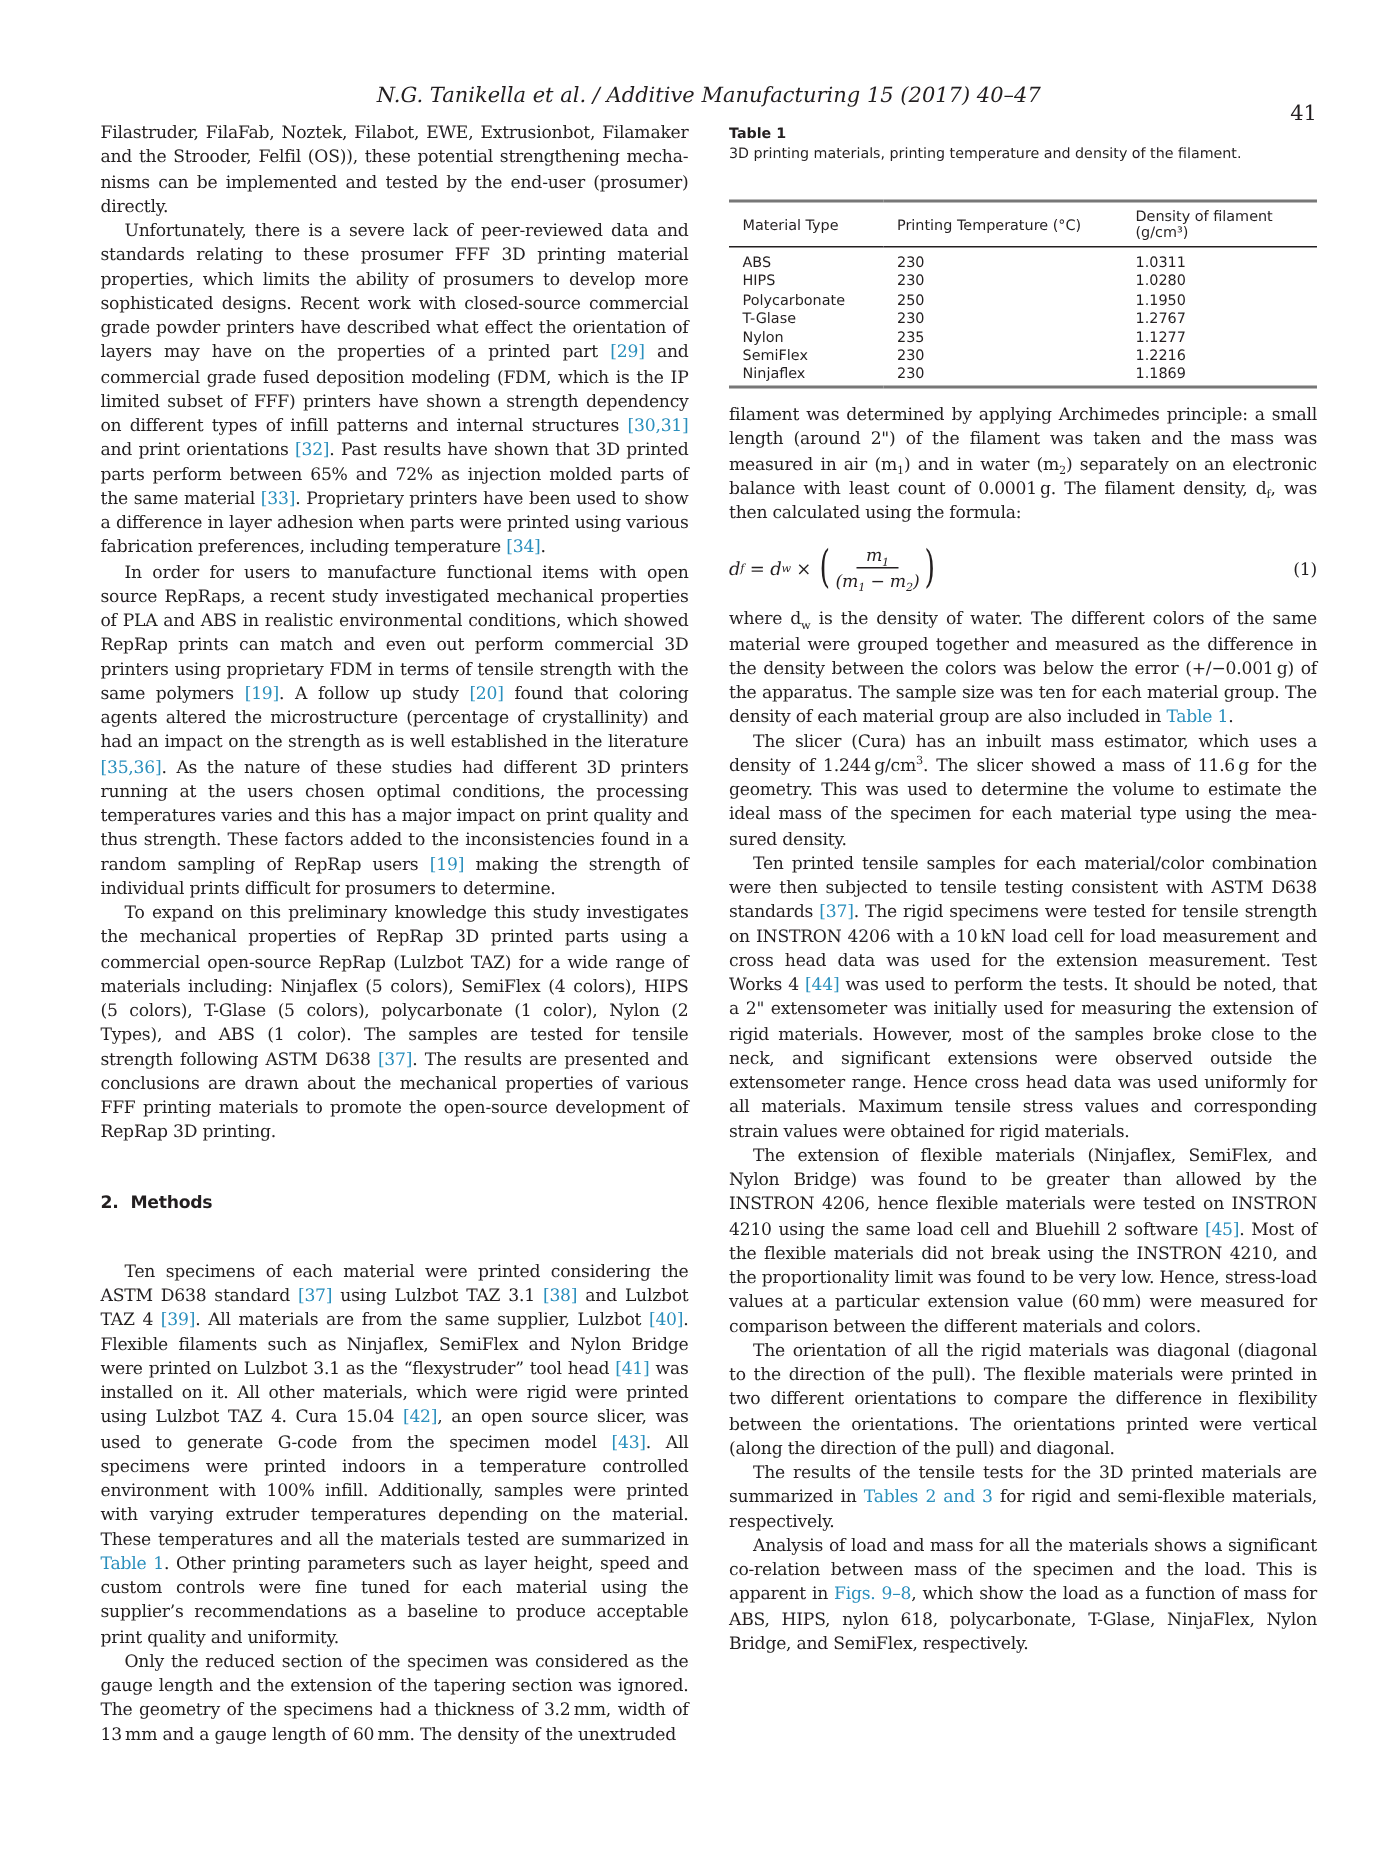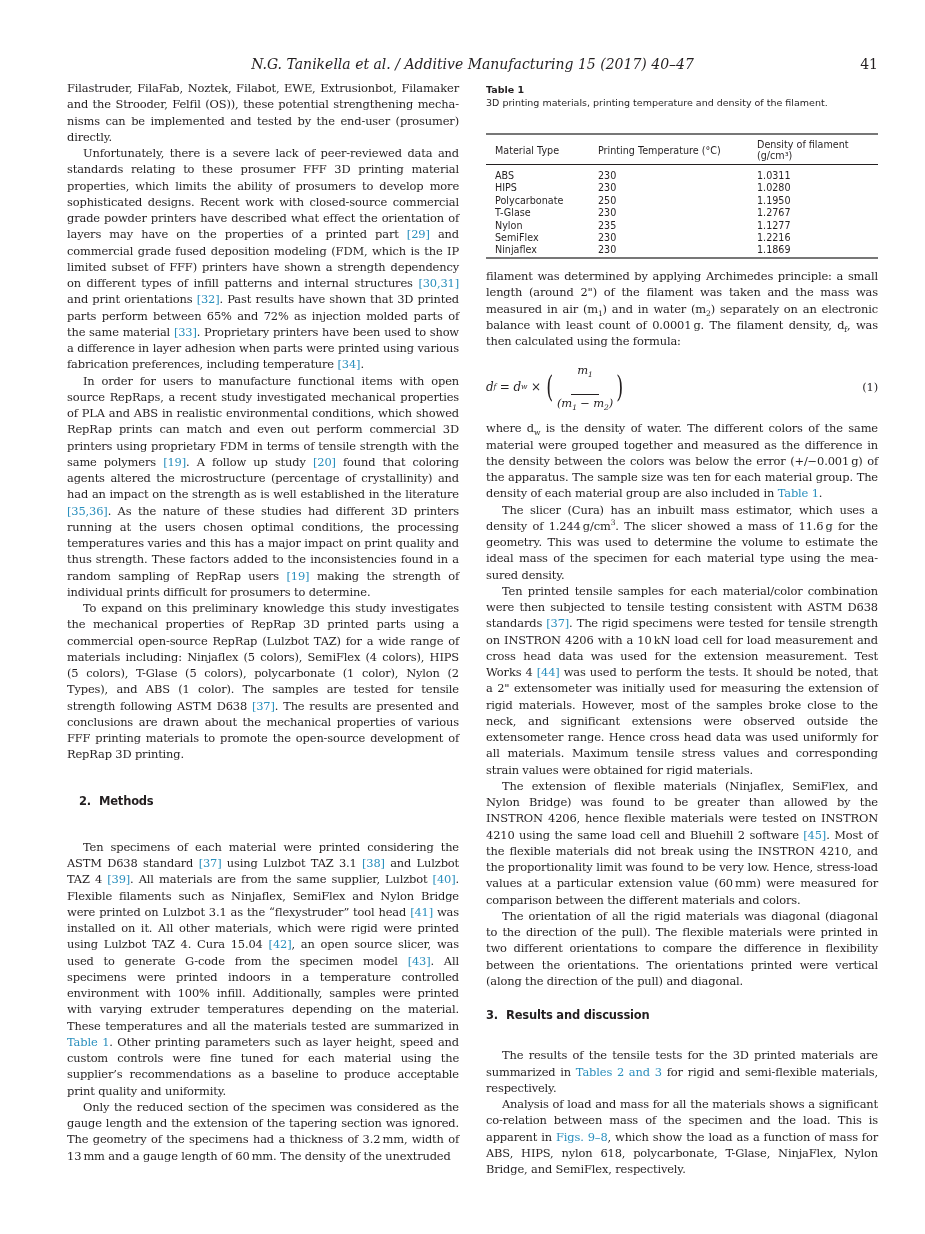--- a/index.html
+++ b/index.html
@@ -6,51 +6,51 @@
   body {
     width: 925px; height: 1234px; position: relative; overflow: hidden;
     font-family: "DejaVu Serif", "Liberation Serif", serif;
     color: #231f20;
   }
   .header {
     position: absolute; top: 56px; left: 67px; width: 811px; height: 14px;
     font-size: 14px; font-style: italic; color: #231f20;
   }
   .header .center { position: absolute; left: 0; right: 0; text-align: center; }
-  .header .pagenum { position: absolute; right: 0; font-style: normal; }
+  .header .pagenum { position: absolute; right: 0; font-style: normal; margin-top: 12px; }
   .col {
     position: absolute; top: 80px; width: 392px;
     font-size: 11.45px; line-height: 16.25px; text-align: justify;
     hyphens: manual; letter-spacing: -0.15px;
   }
   .col-left { left: 67px; }
   .col-right { left: 486px; }
   .col p { margin: 0; text-indent: 0; }
   .col p.ind { text-indent: 16px; }
   .link { color: #2a8fbd; }
-  .sec { font-weight: bold; font-size: 11.5px; margin: 30px 0 30px 12px; text-align: left; font-family: "DejaVu Sans", "Liberation Sans", sans-serif; letter-spacing: -0.2px;}
+  .sec { font-weight: bold; font-size: 11.5px; margin: 30px 0 30px 0; text-align: left; font-family: "DejaVu Sans", "Liberation Sans", sans-serif; letter-spacing: -0.2px;}
   .sec-num { display: inline-block; width: 20px; }
   
   .tbl-wrap { position: absolute; left: 486px; top: 84px; width: 392px; font-family: "DejaVu Sans", "Liberation Sans", sans-serif; }
   .tbl-title { font-size: 9.5px; font-weight: bold; line-height: 12px; }
   .tbl-caption { font-size: 9.5px; line-height: 13px; margin-bottom: 5px; }
   table { width: 100%; border-collapse: collapse; font-size: 9.6px; margin-top: 24px; }
   thead th { font-weight: normal; text-align: left; padding: 4px 0 3px 9px; border-top: 2px solid #777; border-bottom: 1px solid #231f20; }
   tbody td { padding: 0 0 0 9px; line-height: 12.4px; }
   tbody tr:first-child td { padding-top: 5px; }
   tbody tr:last-child td { padding-bottom: 0; }
   table { border-bottom: 2px solid #777; }
   th.c1, td.c1 { width: 94px; }
   th.c2, td.c2 { width: 150px; }
   
   .eq { display: flex; align-items: center; justify-content: space-between; margin: 14px 0 10px 0; font-style: italic; }
   .eq .lhs { display: flex; align-items: center; font-family: "DejaVu Serif", serif; font-size: 12px; }
   .paren { font-size: 30px; font-style: normal; line-height: 30px; font-weight: 200; transform: scaleX(0.6); display: inline-block; }
   .frac { display: inline-flex; flex-direction: column; align-items: center; margin: 0 1px; font-size: 11.5px; }
-  .frac .num { padding: 0 6px 17px; border-bottom: 1px solid #231f20; line-height: 14px; }
+  .frac .num { padding: 0 6px 1px; border-bottom: 1px solid #231f20; line-height: 14px; }
   .frac .den { line-height: 14px; padding-top: 1px; }
   .eq .eqnum { font-style: normal; }
   sub, sup { font-size: 7.5px; line-height: 0; }
 </style>
 </head>
 <body>
 
 <div class="header">
   <span class="center">N.G. Tanikella et al. / Additive Manufacturing 15 (2017) 40–47</span>
   <span class="pagenum">41</span>
@@ -138,17 +138,16 @@
     </span>
     <span class="eqnum">(1)</span>
   </div>
 
   <p><span>where d</span><sub>w</sub><span> is the density of water. The different colors of the same material were grouped together and measured as the difference in the density between the colors was below the error (+/−0.001 g) of the apparatus. The sample size was ten for each material group. The density of each material group are also included in </span><span class="link">Table 1</span><span>.</span></p>
   <p class="ind"><span>The slicer (Cura) has an inbuilt mass estimator, which uses a density of 1.244 g/cm</span><sup>3</sup><span>. The slicer showed a mass of 11.6 g for the geometry. This was used to determine the volume to estimate the ideal mass of the specimen for each material type using the mea­sured density.</span></p>
   <p class="ind"><span>Ten printed tensile samples for each material/color combina­tion were then subjected to tensile testing consistent with ASTM D638 standards </span><span class="link">[37]</span><span>. The rigid specimens were tested for tensile strength on INSTRON 4206 with a 10 kN load cell for load measure­ment and cross head data was used for the extension measurement. Test Works 4 </span><span class="link">[44]</span><span> was used to perform the tests. It should be noted, that a 2" extensometer was initially used for measuring the exten­sion of rigid materials. However, most of the samples broke close to the neck, and significant extensions were observed outside the extensometer range. Hence cross head data was used uniformly for all materials. Maximum tensile stress values and corresponding strain values were obtained for rigid materials.</span></p>
   <p class="ind"><span>The extension of flexible materials (Ninjaflex, SemiFlex, and Nylon Bridge) was found to be greater than allowed by the INSTRON 4206, hence flexible materials were tested on INSTRON 4210 using the same load cell and Bluehill 2 software </span><span class="link">[45]</span><span>. Most of the flexible materials did not break using the INSTRON 4210, and the propor­tionality limit was found to be very low. Hence, stress-load values at a particular extension value (60 mm) were measured for com­parison between the different materials and colors.</span></p>
   <p class="ind">The orientation of all the rigid materials was diagonal (diagonal to the direction of the pull). The flexible materials were printed in two different orientations to compare the difference in flexibility between the orientations. The orientations printed were vertical (along the direction of the pull) and diagonal.</p>
 
-  <div class="sec" style="margin: 18px 0 24px 0;"><span class="sec-num">3.</span><span>Results and discussion</span></div>
 
   <p class="ind"><span>The results of the tensile tests for the 3D printed materials are summarized in </span><span class="link">Tables 2 and 3</span><span> for rigid and semi-flexible materials, respectively.</span></p>
   <p class="ind"><span>Analysis of load and mass for all the materials shows a signifi­cant co-relation between mass of the specimen and the load. This is apparent in </span><span class="link">Figs. 9–8</span><span>, which show the load as a function of mass for ABS, HIPS, nylon 618, polycarbonate, T-Glase, NinjaFlex, Nylon Bridge, and SemiFlex, respectively.</span></p>
 </div>
 
 </body></html>

